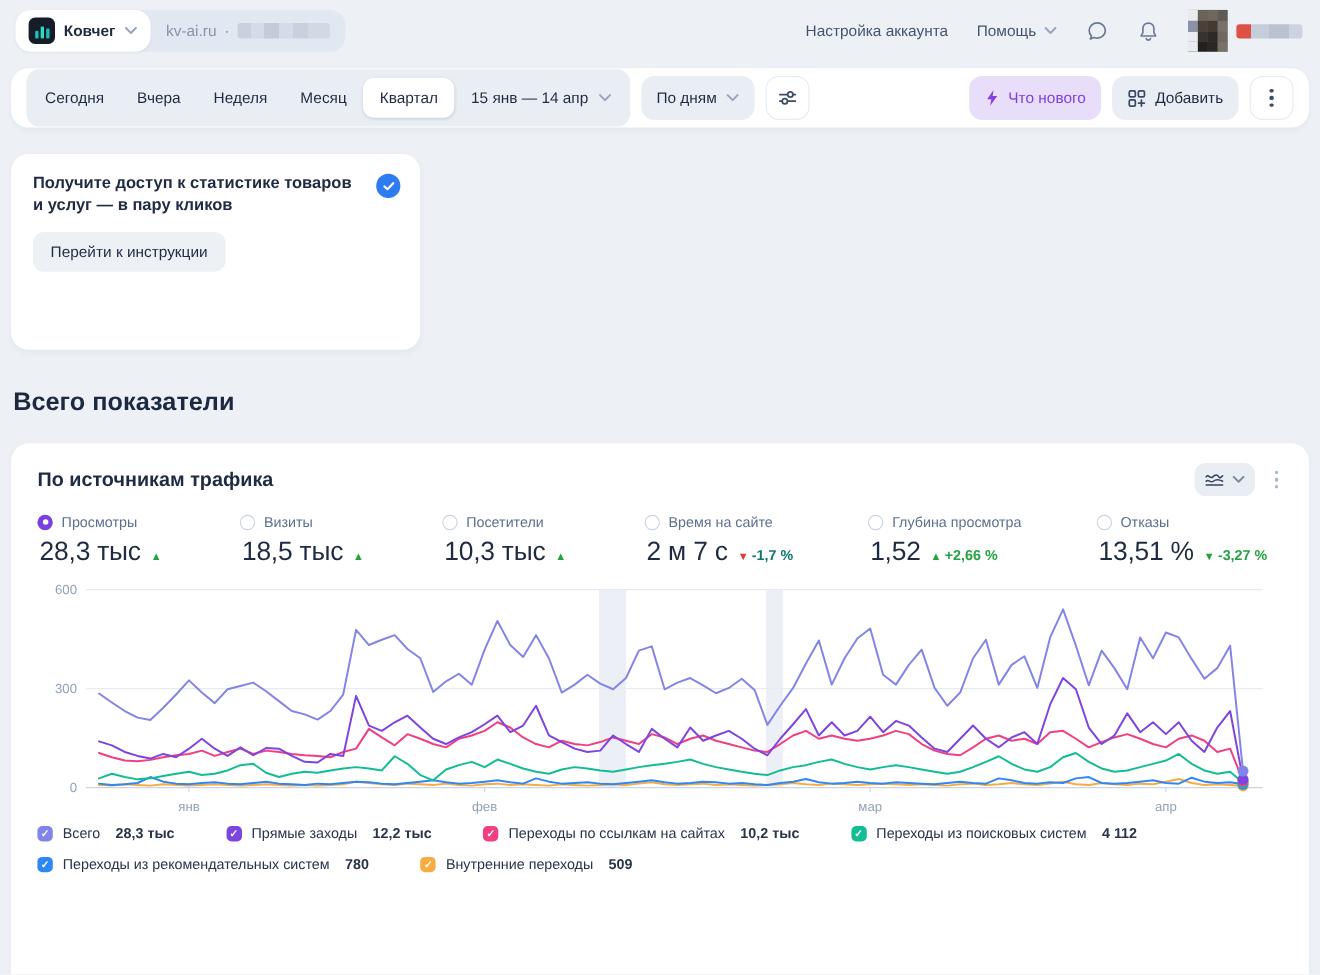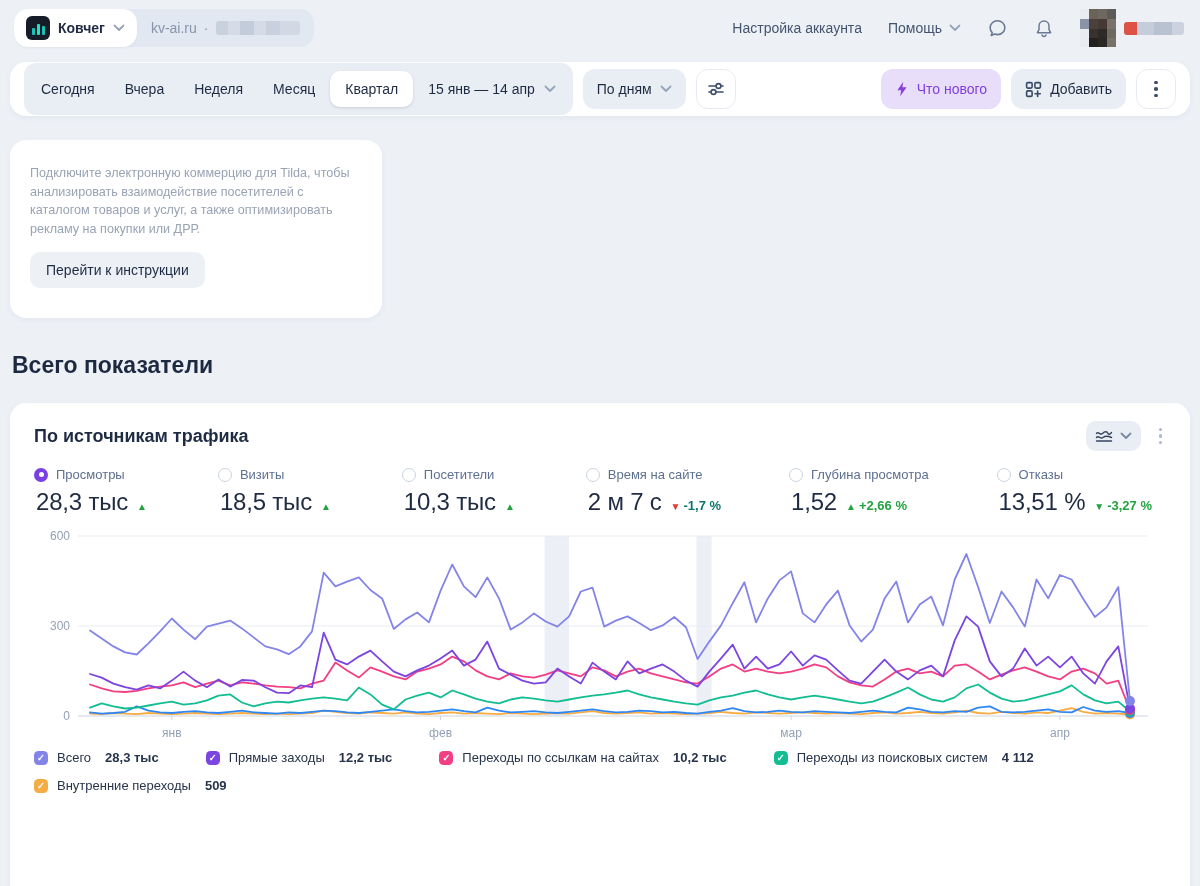--- a/index.html
+++ b/index.html
@@ -225,21 +225,28 @@
     <button class="icon-btn">
       <span class="dots-v">
           <i></i>
           <i></i>
           <i></i>
         </span>
     </button>
   </div>
 
   <div class="card promo">
-    <p class="promo-body">Подключите электронную коммерцию для Tilda, чтобы анализировать взаимодействие посетителей с каталогом товаров и услуг, а также оптимизировать рекламу на покупки или ДРР.</p>
+    <div class="promo-head">
+      <h3 class="promo-title">Получите доступ к статистике товаров и услуг — в пару кликов</h3>
+      <span class="check-badge">
+        <svg width="11" height="9" viewBox="0 0 11 9">
+            <polyline points="1.5,4.5 4.2,7 9.5,1.5" fill="none" stroke="#fff" stroke-width="2" stroke-linecap="round" stroke-linejoin="round"></polyline>
+          </svg>
+      </span>
+    </div>
     <button class="promo-cta">Перейти к инструкции</button>
   </div>
 
   <h2 class="section-title">Всего показатели</h2>
 
   <div class="card widget">
     <div class="widget-head">
       <h3 class="widget-title">По источникам трафика</h3>
       <div class="widget-controls">
         <button class="charttype-btn">
@@ -378,20 +385,25 @@
           <span class="l-val">10,2 тыс</span>
         </span>
         <span class="litem">
           <span class="cb" style="background-color: rgb(18, 189, 146);"></span>
           <span class="l-label">Переходы из поисковых систем</span>
           <span class="l-val">4 112</span>
         </span>
       </div>
       <div class="legend-row">
         <span class="litem">
+          <span class="cb" style="background-color: rgb(47, 135, 245);"></span>
+          <span class="l-label">Переходы из рекомендательных систем</span>
+          <span class="l-val">780</span>
+        </span>
+        <span class="litem">
           <span class="cb" style="background-color: rgb(246, 171, 67);"></span>
           <span class="l-label">Внутренние переходы</span>
           <span class="l-val">509</span>
         </span>
       </div>
     </div>
   </div>
 </div>
 
 </body></html>

